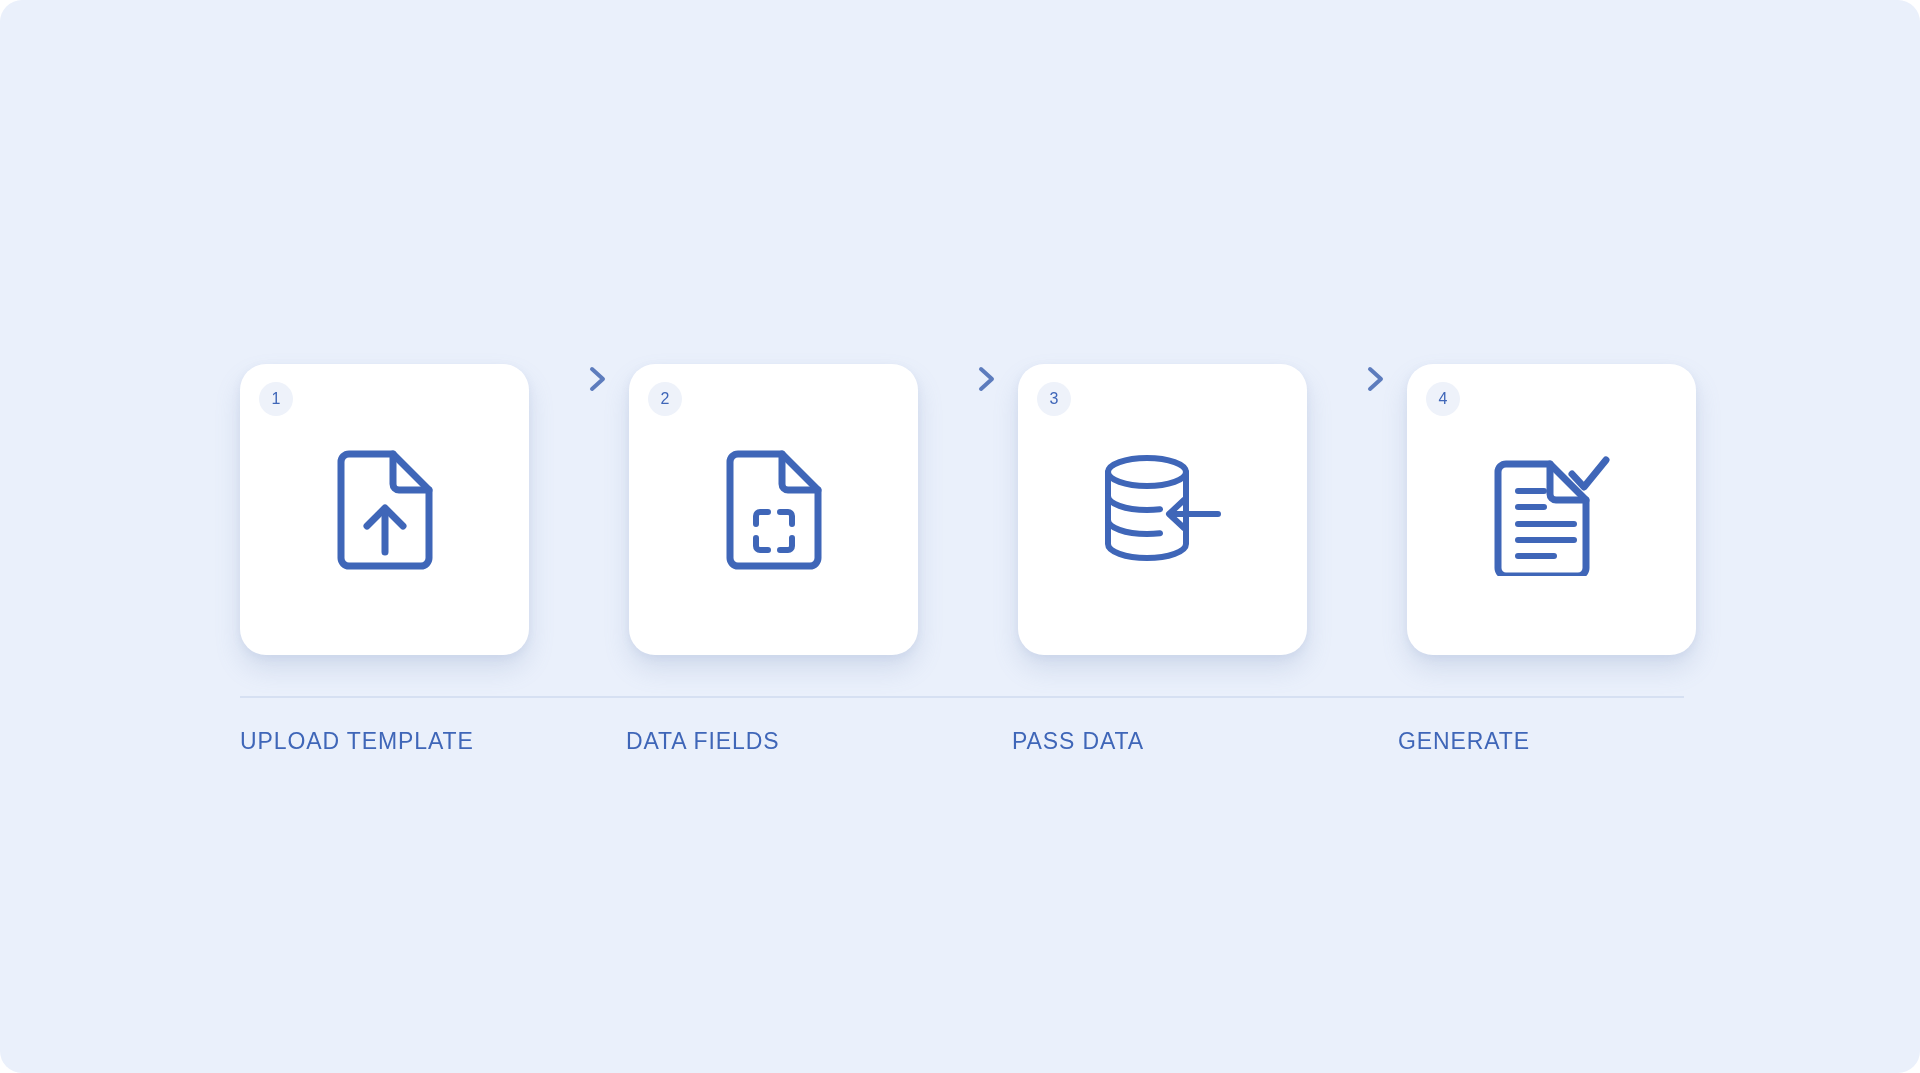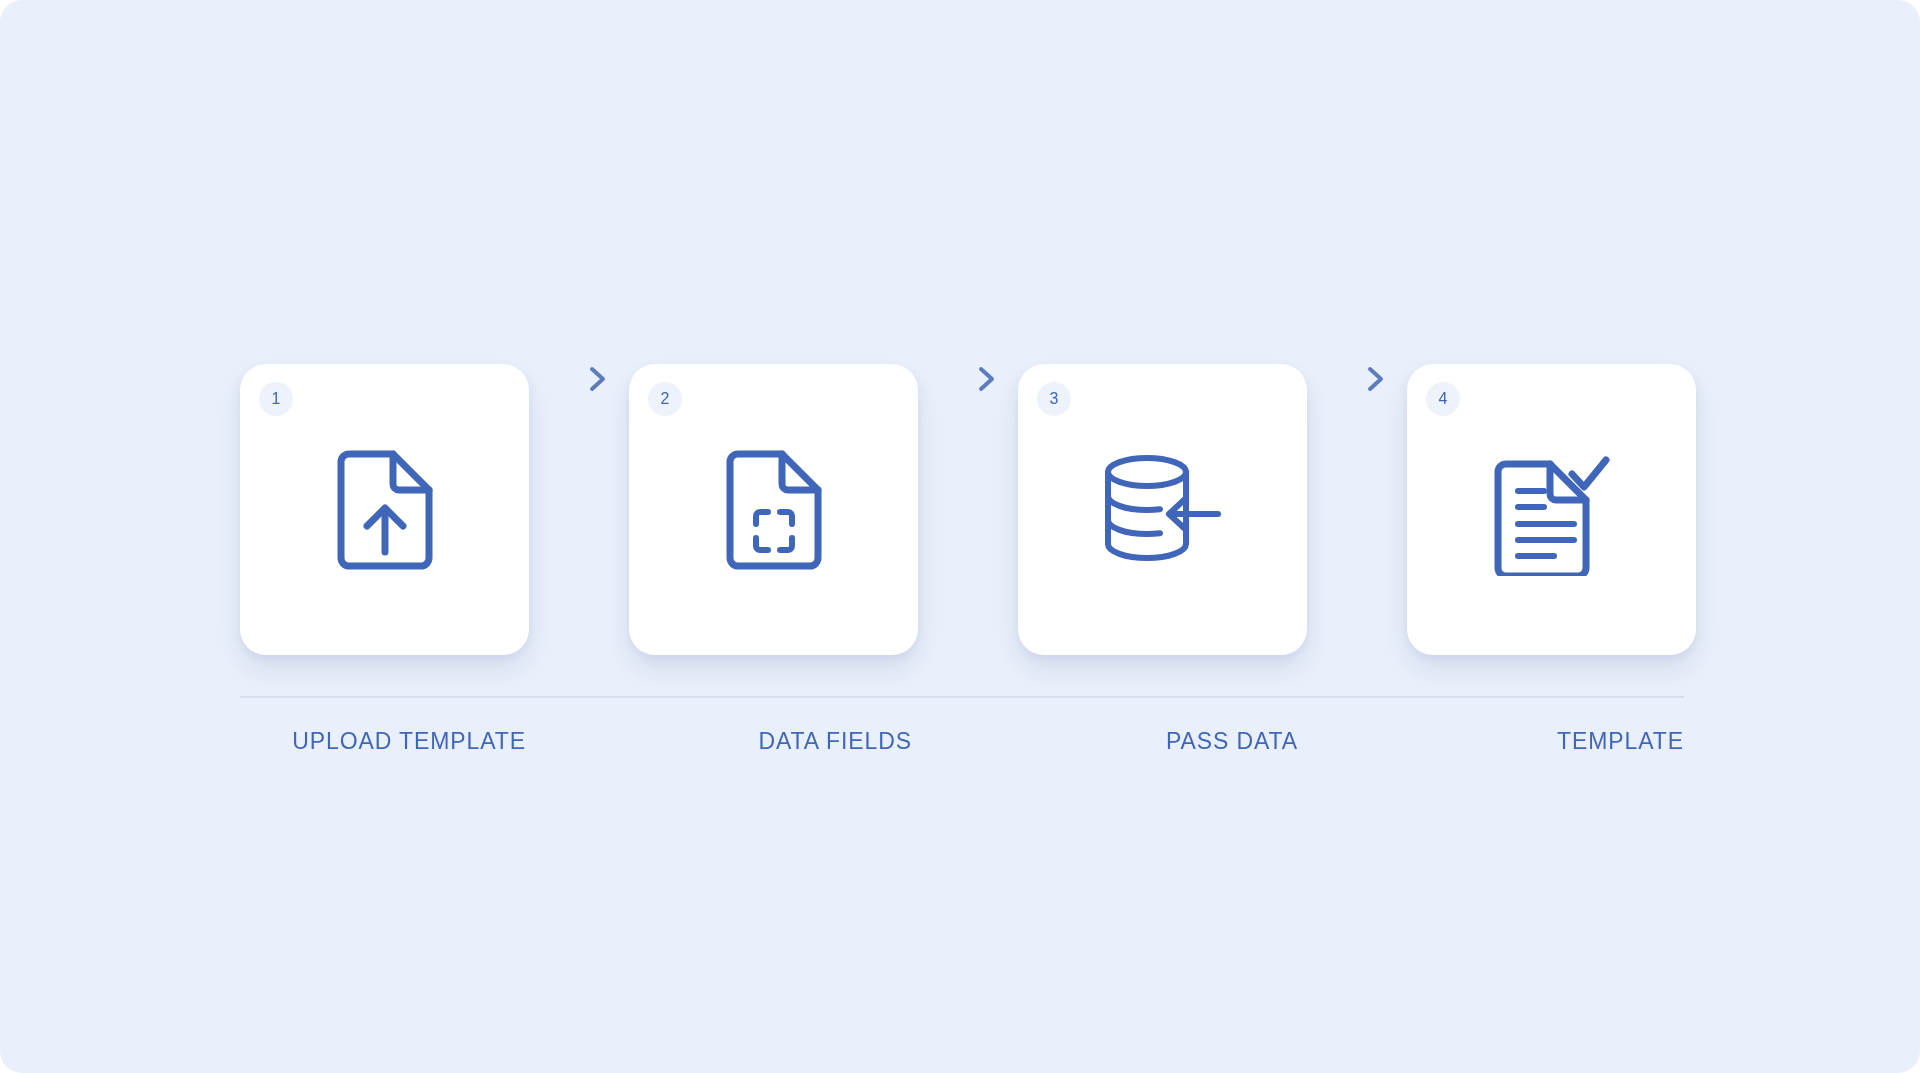--- a/index.html
+++ b/index.html
@@ -102,21 +102,21 @@
   #labels-row {
     position: absolute;
     left: 240px;
     top: 728px;
     width: 1444px;
     display: flex;
     justify-content: space-between;
   }
   .label-cell {
     width: 289px;
-    text-align: right;
+    text-align: left;
   }
   .step-label {
     color: #3f66b8;
     font-size: 23px;
     letter-spacing: 0.9px;
     font-weight: 400;
     white-space: nowrap;
   }
   .label-gap {
     width: 100px;
@@ -244,17 +244,17 @@
     <div class="label-gap"></div>
     <div class="label-cell">
       <span class="step-label">DATA FIELDS</span>
     </div>
     <div class="label-gap"></div>
     <div class="label-cell">
       <span class="step-label">PASS DATA</span>
     </div>
     <div class="label-gap"></div>
     <div class="label-cell">
-      <span class="step-label">TEMPLATE</span>
+      <span class="step-label">GENERATE</span>
     </div>
   </div>
 
 </div>
 
 </body></html>

